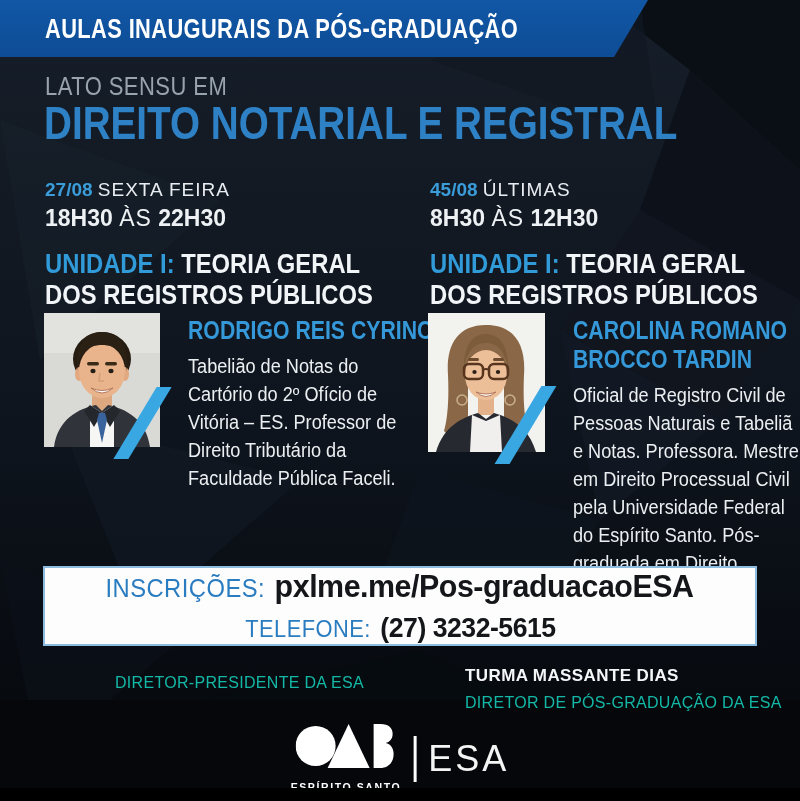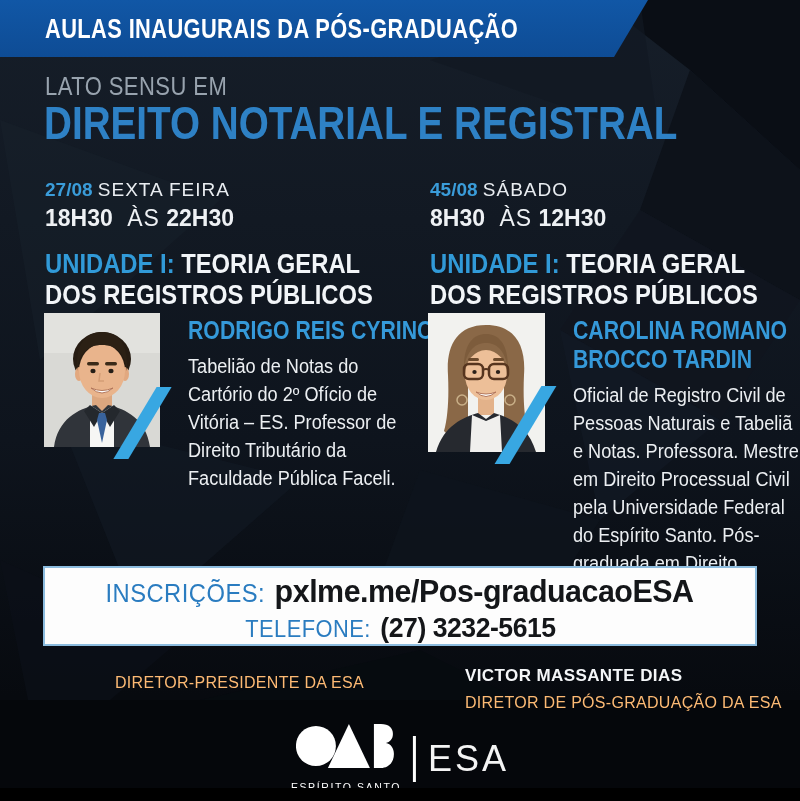--- a/index.html
+++ b/index.html
@@ -26,21 +26,21 @@
   .kicker{position:absolute;left:45px;top:72px;font-size:25px;color:#98a3ae;letter-spacing:.5px;}
   .page-title{position:absolute;left:44px;top:96px;font-size:46px;font-weight:700;color:#2e81c5;letter-spacing:0;}
 
   
   .sessions{position:absolute;left:45px;top:176px;display:flex;}
   .session{width:385px;}
   .date-line{font-size:19px;line-height:27px;}
   .date-lbl{color:#3a9cd9;font-weight:700;}
   .day-lbl{color:#e9edf1;font-weight:400;letter-spacing:1px;}
   .time-line{font-size:23px;line-height:27px;margin-top:2px;}
-  .time-b{font-weight:700;} .time-sep{font-weight:400;letter-spacing:1px;margin-left:8px;}
+  .time-b{font-weight:700;} .time-sep{font-weight:400;letter-spacing:1px;}
   .unit{margin-top:16px;font-size:28px;font-weight:700;line-height:31px;width:430px;
         transform:scaleX(.85);transform-origin:left top;}
   .unit-lbl{color:#319ad8;} .unit-title{color:#f2f5f8;}
 
   
   .speakers{position:absolute;left:44px;top:313px;display:flex;}
   .speaker{display:flex;gap:28px;}
   .speaker-1{width:384px;} .speaker-2{width:372px;}
   .photo{position:relative;flex:0 0 auto;background:#fff;}
   .photo-1{width:116px;height:134px;} .photo-2{width:117px;height:139px;}
@@ -63,39 +63,39 @@
   .confirm-text{font-size:29px;color:#f2f6f9;}
   .confirm-status{font-weight:400;letter-spacing:.5px;}
   .confirm-highlight{font-weight:700;margin-left:8px;}
   .bar-slash{position:absolute;right:-36px;top:2px;width:20px;height:64px;
     background:#3fa9e3;transform:skewX(-27deg);}
 
   
   .contact-box{
     position:absolute;left:43px;top:566px;width:714px;height:80px;box-sizing:border-box;
     background:#fdfdfd;border:2px solid #8cbcdf;
-    display:flex;flex-direction:column;justify-content:flex-end;align-items:center;gap:2px;
+    display:flex;flex-direction:column;justify-content:space-between;align-items:center;gap:2px;
   }
   .contact-line{display:flex;align-items:baseline;gap:10px;transform:scaleX(.95);transform-origin:center;}
   .c-label{color:#2a7cc0;font-size:25px;letter-spacing:.5px;}
   .c-label2{font-size:23px;}
   .c-value{color:#141619;font-weight:700;font-size:32px;letter-spacing:-.5px;}
   .c-value2{font-size:28px;}
 
   
   .director{position:absolute;top:666px;}
   .director-1{left:115px;} .director-2{left:465px;}
   .director-name{font-size:17px;font-weight:700;letter-spacing:.4px;color:#f4f6f8;}
-  .director-role{margin-top:8px;font-size:16px;font-weight:400;letter-spacing:.3px;color:#fdba74;}
+  .director-role{margin-top:8px;font-size:16px;font-weight:400;letter-spacing:.3px;color:#14b8a6;}
 
   
   .footer-logo{position:absolute;top:724px;left:50%;transform:translateX(-50%);
     display:flex;align-items:center;gap:12px;}
   .oab-block{display:flex;flex-direction:column;align-items:center;}
-  .logo-region{margin-top:13px;font-size:10.5px;font-weight:400;letter-spacing:1.6px;color:#fff;}
+  .logo-region{margin-top:13px;font-size:10.5px;font-weight:700;letter-spacing:1.6px;color:#fff;}
   .logo-divider{width:3px;height:46px;background:#fff;}
   .logo-esa{font-size:36px;font-weight:400;letter-spacing:3px;color:#f4f4f4;}
 </style>
 </head>
 <body>
 
 <div class="poster">
 
   <svg class="bg" width="800" height="801" viewBox="0 0 800 801" preserveAspectRatio="none" aria-hidden="true">
     <defs>
@@ -139,21 +139,21 @@
         <span class="time-b">22H30</span>
       </div>
       <div class="unit">
         <span class="unit-lbl">UNIDADE I:</span>
         <span class="unit-title">TEORIA GERAL DOS REGISTROS PÚBLICOS</span>
       </div>
     </div>
     <div class="session">
       <div class="date-line">
         <span class="date-lbl">45/08</span>
-        <span class="day-lbl">SÁBADO</span>
+        <span class="day-lbl">ÚLTIMAS</span>
       </div>
       <div class="time-line">
         <span class="time-b">8H30</span>
         <span class="time-sep">ÀS</span>
         <span class="time-b">12H30</span>
       </div>
       <div class="unit">
         <span class="unit-lbl">UNIDADE I:</span>
         <span class="unit-title">TEORIA GERAL DOS REGISTROS PÚBLICOS</span>
       </div>
@@ -233,21 +233,21 @@
     <div class="contact-line">
       <span class="c-label c-label2">TELEFONE:</span>
       <span class="c-value c-value2">(27) 3232-5615</span>
     </div>
   </div>
 
   <div class="director director-1">
     <div class="director-role">DIRETOR-PRESIDENTE DA ESA</div>
   </div>
   <div class="director director-2">
-    <div class="director-name">VICTOR MASSANTE DIAS</div>
+    <div class="director-name">TURMA MASSANTE DIAS</div>
     <div class="director-role">DIRETOR DE PÓS-GRADUAÇÃO DA ESA</div>
   </div>
 
   <div class="footer-logo">
     <div class="oab-block">
       <svg width="100" height="44" viewBox="0 0 100 44">
         <circle cx="20" cy="22" r="20" fill="#fff"></circle>
         <polygon points="53,0 74,44 32,44" fill="#fff"></polygon>
         <path d="M78,0 h7 c8,0 12,4 12,10 c0,5 -3,8 -7,9 c5,1 8,5 8,11 c0,9 -6,14 -13,14 h-7 z" fill="#fff"></path>
       </svg>

